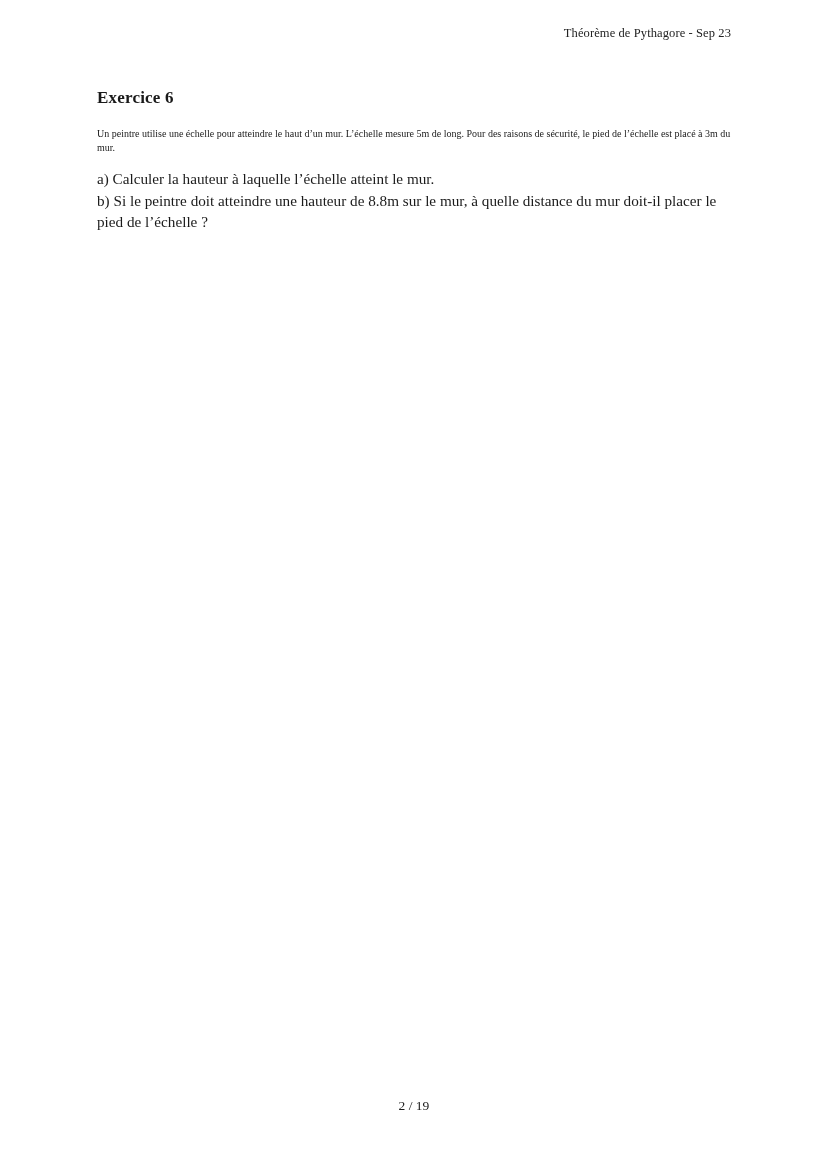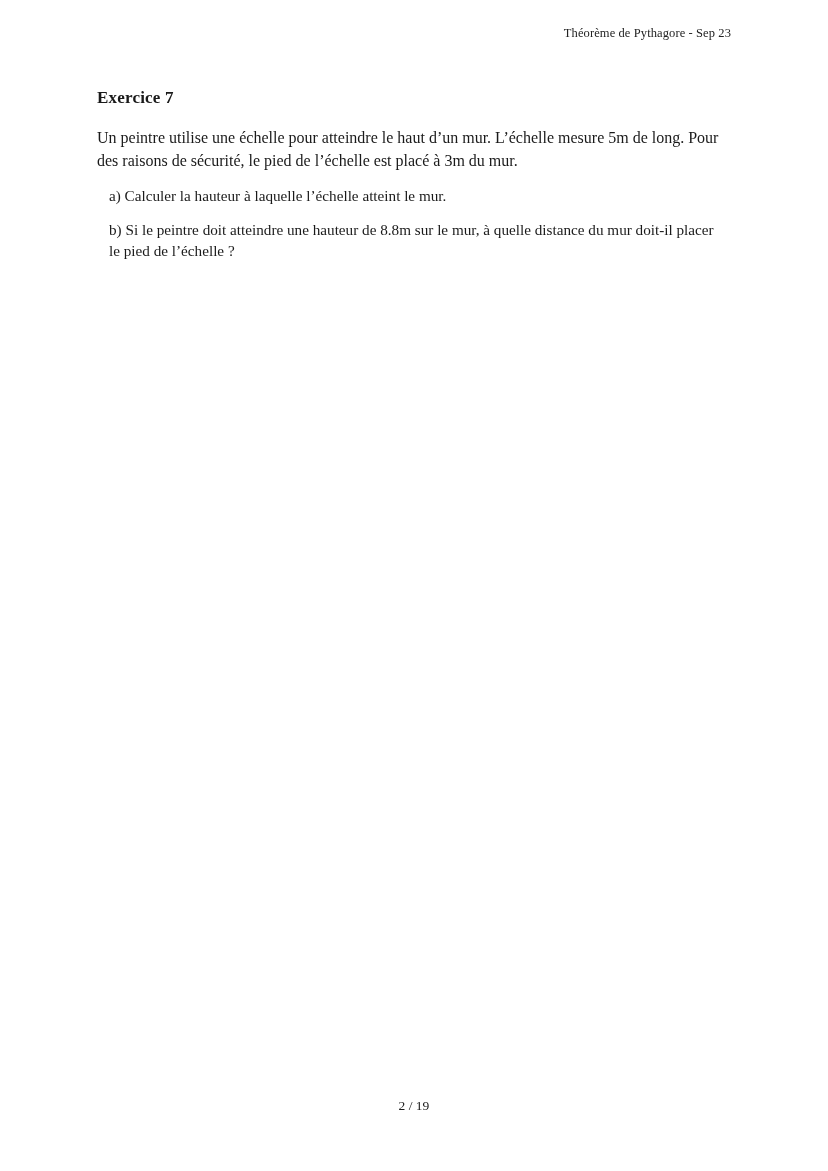--- a/index.html
+++ b/index.html
@@ -36,53 +36,53 @@
     top: 88px;
     width: 634px;
   }
   .exercise-title {
     font-size: 17px;
     font-weight: bold;
     margin: 0 0 19px 0;
     letter-spacing: 0.2px;
   }
   .para {
-    font-size: 16px;
+    font-size: 10px;
     line-height: 1.41;
     margin: 0 0 13px 0;
     text-align: left;
   }
   .questions {
     font-size: 15.2px;
     line-height: 1.41;
     margin: 0;
   }
   .questions .q {
-    margin: 12px;
+    margin: 0;
   }
   .page-number {
     position: absolute;
     left: 0;
     right: 0;
     top: 1098px;
     text-align: center;
     font-size: 13.5px;
     color: #1a1a1a;
   }
 </style>
 </head>
 <body>
 
 <div class="page">
 
   <div class="running-head">Théorème de Pythagore - Sep 23</div>
 
   <div class="content">
 
-    <h1 class="exercise-title">Exercice 7</h1>
+    <h1 class="exercise-title">Exercice 6</h1>
 
     <p class="para">Un peintre utilise une échelle pour atteindre le haut d’un mur. L’échelle mesure 5m de long. Pour des raisons de sécurité, le pied de l’échelle est placé à 3m du mur.</p>
 
     <div class="questions">
       <p class="q">a) Calculer la hauteur à laquelle l’échelle atteint le mur.</p>
       <p class="q">b) Si le peintre doit atteindre une hauteur de 8.8m sur le mur, à quelle distance du mur doit-il placer le pied de l’échelle ?</p>
     </div>
 
   </div>
 

